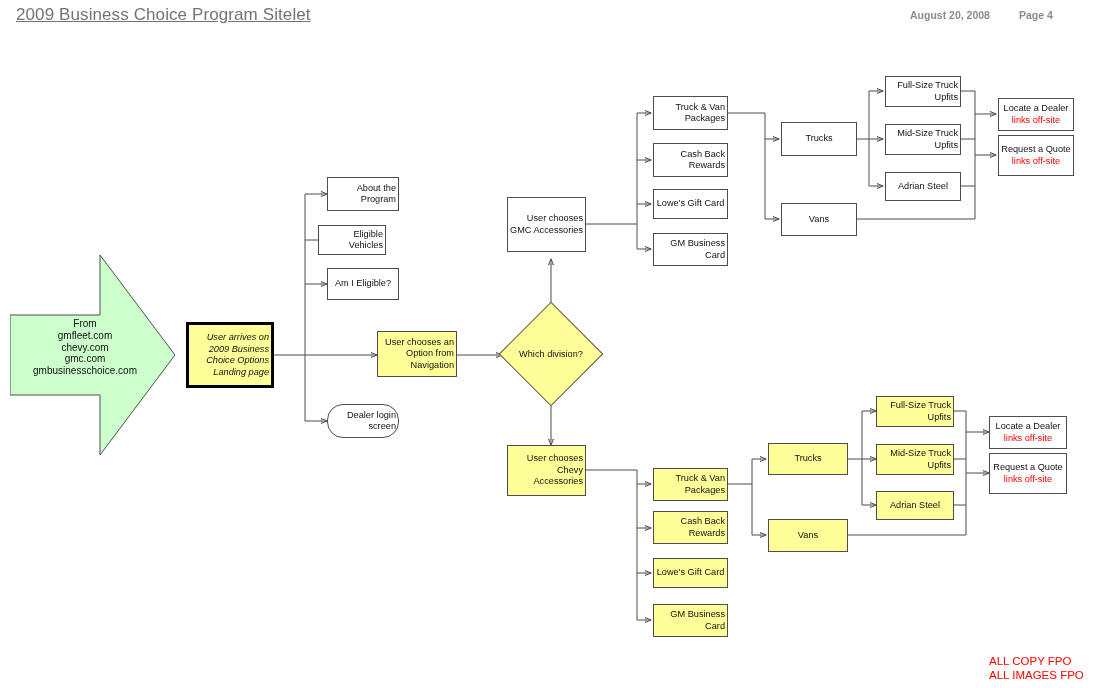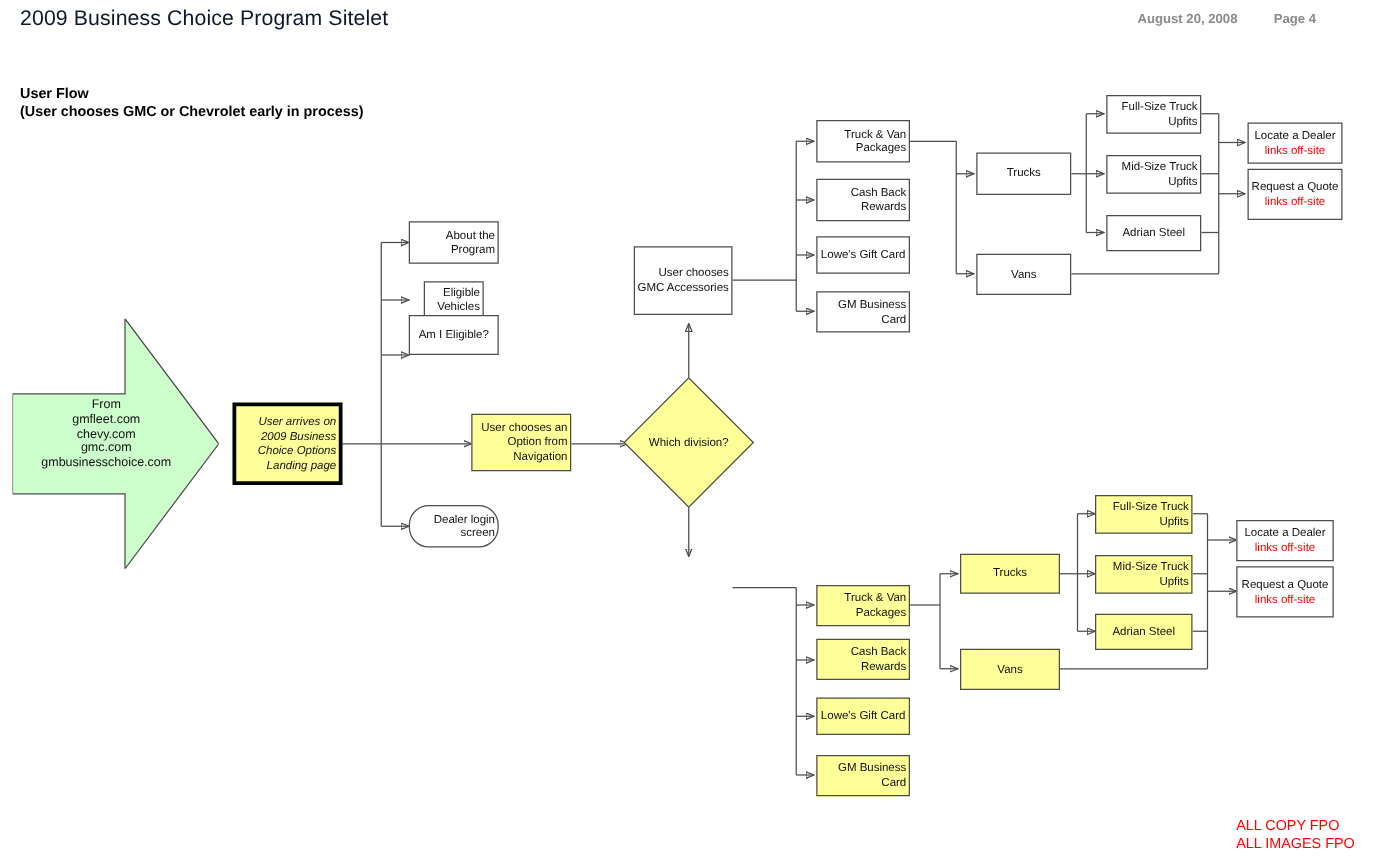--- a/index.html
+++ b/index.html
@@ -2,21 +2,21 @@
 <html><head>
 <meta charset="utf-8">
 <style>
   html,body{margin:0;padding:0;background:#ffffff;}
   body{width:1102px;height:688px;position:relative;overflow:hidden;
        font-family:"Liberation Sans","DejaVu Sans",sans-serif;color:#000;}
   #canvas{position:absolute;left:0;top:0;width:1102px;height:688px;}
   .abs{position:absolute;box-sizing:border-box;}
 
   
-  .doc-title{left:16px;top:5px;font-size:17px;color:#0f172a;letter-spacing:0.1px;}
+  .doc-title{left:16px;top:5px;font-size:17px;color:#737373;letter-spacing:0.1px;text-decoration:underline;}
   .hdr-date{left:910px;top:9px;font-size:10.5px;font-weight:bold;color:#8a8a8a;}
   .hdr-page{left:1019px;top:9px;font-size:10.5px;font-weight:bold;color:#8a8a8a;}
 
   .flow-label{left:16px;top:68px;font-size:11.5px;font-weight:bold;line-height:15px;color:#000;}
 
   .fpo{left:989px;top:654px;font-size:11.5px;font-weight:normal;color:#ff0000;line-height:14px;text-align:left;}
 
   
   .node{border:1px solid #4d4d4d;background:#ffffff;display:flex;align-items:center;
         justify-content:center;text-align:right;font-size:9.2px;line-height:11.5px;
@@ -39,24 +39,20 @@
 </style>
 </head>
 <body>
 
 <div id="canvas">
 
   <div class="abs doc-title">2009 Business Choice Program Sitelet</div>
   <div class="abs hdr-date">August 20, 2008</div>
   <div class="abs hdr-page">Page  4</div>
 
-  <div class="abs flow-label">
-    <div>User Flow</div>
-    <div>(User chooses GMC or Chevrolet early in process)</div>
-  </div>
 
   <svg class="lines">
     <defs>
       <marker id="ah" markerWidth="7" markerHeight="7" refX="6.2" refY="3" orient="auto" markerUnits="userSpaceOnUse">
         <path d="M0,0.4 L6.4,3 L0,5.6 z" fill="#222" stroke="none"></path>
       </marker>
     </defs>
 
     <path d="M273,355 L305,355"></path>
     <path d="M305,194 L305,421"></path>
@@ -133,22 +129,22 @@
     <div>From</div>
     <div>gmfleet.com</div>
     <div>chevy.com</div>
     <div>gmc.com</div>
     <div>gmbusinesschoice.com</div>
   </div>
 
   <div class="abs node thick" style="left:186px;top:322px;width:88px;height:66px;font-style:italic;">User arrives on 2009 Business Choice Options Landing page</div>
 
   <div class="abs node" style="left:327px;top:177px;width:72px;height:34px;">About the Program</div>
-  <div class="abs node" style="left:339px;top:225px;width:48px;height:30px;">Eligible Vehicles</div>
-  <div class="abs node" style="left:327px;top:252px;width:72px;height:32px;">Am I Eligible?</div>
+  <div class="abs node" style="left:318px;top:225px;width:68px;height:30px;">Eligible Vehicles</div>
+  <div class="abs node" style="left:327px;top:268px;width:72px;height:32px;">Am I Eligible?</div>
   <div class="abs node" style="left:327px;top:404px;width:72px;height:34px;border-radius:16px;">Dealer login screen</div>
 
   <div class="abs node yellow" style="left:377px;top:331px;width:80px;height:46px;">User chooses an Option from Navigation</div>
 
   <div class="abs diamond" style="left:514px;top:317px;width:74px;height:74px;"></div>
   <div class="abs diamond-label" style="left:502px;top:337px;width:98px;height:34px;">Which division?</div>
 
   <div class="abs node" style="left:507px;top:197px;width:79px;height:55px;">User chooses GMC Accessories</div>
 
   <div class="abs node" style="left:653px;top:96px;width:75px;height:34px;">Truck &amp; Van Packages</div>
@@ -165,20 +161,21 @@
 
   <div class="abs node" style="left:998px;top:98px;width:76px;height:33px;flex-direction:column;">
     <span>Locate a Dealer</span>
     <span class="sub">links off-site</span>
   </div>
   <div class="abs node" style="left:998px;top:135px;width:76px;height:41px;flex-direction:column;">
     <span>Request a Quote</span>
     <span class="sub">links off-site</span>
   </div>
 
+  <div class="abs node yellow" style="left:507px;top:445px;width:79px;height:51px;">User chooses Chevy Accessories</div>
 
   <div class="abs node yellow" style="left:653px;top:468px;width:75px;height:33px;">Truck &amp; Van Packages</div>
   <div class="abs node yellow" style="left:653px;top:511px;width:75px;height:33px;">Cash Back Rewards</div>
   <div class="abs node yellow" style="left:653px;top:558px;width:75px;height:30px;">Lowe's Gift Card</div>
   <div class="abs node yellow" style="left:653px;top:604px;width:75px;height:33px;">GM Business Card</div>
 
   <div class="abs node yellow" style="left:768px;top:443px;width:80px;height:32px;">Trucks</div>
   <div class="abs node yellow" style="left:768px;top:519px;width:80px;height:33px;">Vans</div>
 
   <div class="abs node yellow" style="left:876px;top:396px;width:78px;height:31px;">Full-Size Truck Upfits</div>

